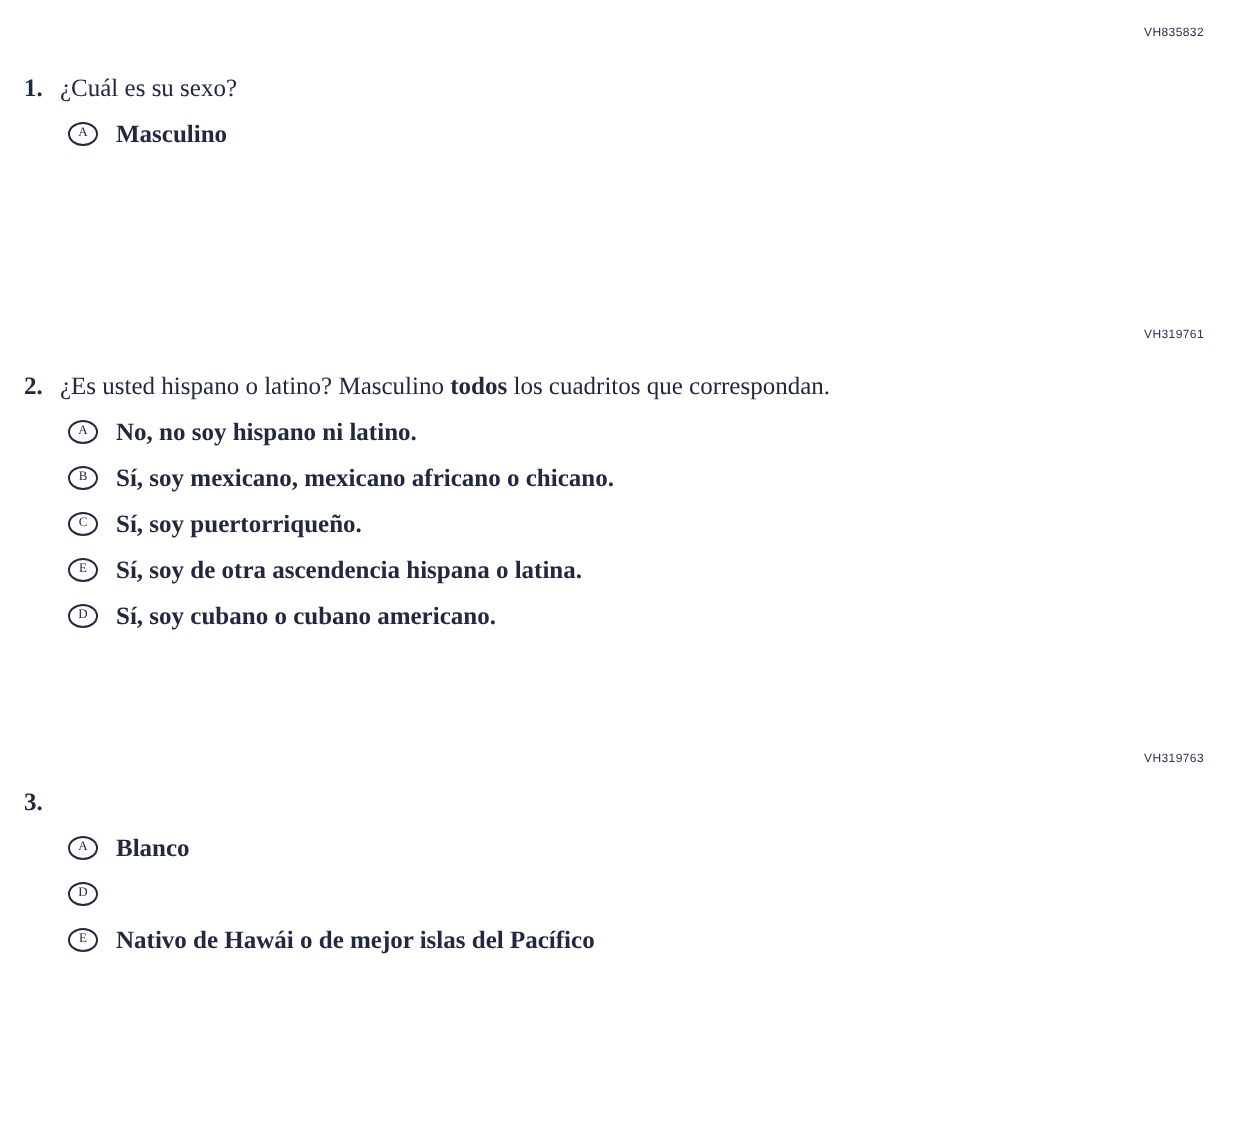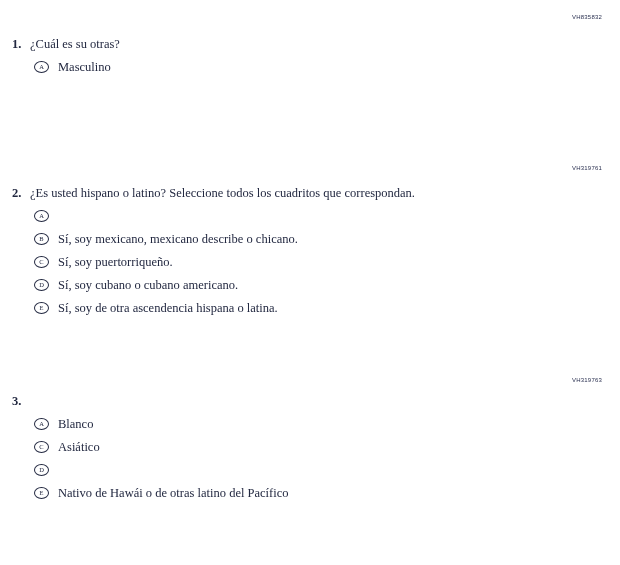--- a/index.html
+++ b/index.html
@@ -18,94 +18,91 @@
   .options{margin-top:9px;}
   .option{
     display:flex;align-items:center;margin:0 0 11px 34px;
     font-size:12.5px;line-height:12px;height:12px;
   }
   .bubble{
     display:inline-flex;align-items:center;justify-content:center;
     width:13px;height:9px;border:1px solid #222840;border-radius:50%;
     font-size:6.5px;line-height:1;flex:0 0 auto;padding-top:1px;box-sizing:content-box;
   }
-  .option-label{margin-left:9px;}
+  .option-label{margin-left:9px;font-weight:bold;}
   #sec1{top:0;}
   #sec1 .q-row{margin-top:16px;}
   #sec2{top:152px;}
   #sec2 .code{padding-top:12px;}
   #sec2 .q-row{margin-top:14px;}
   #sec1 .code{padding-top:13px;}
   #sec3{top:363px;}
   #sec3 .code{padding-top:13px;}
   #sec3 .q-row{margin-top:10px;}
   #sec3 .options{}
-  b{font-weight:normal;}
+  b{font-weight:bold;}
 </style>
 </head>
 <body>
 
 <div class="q-section" id="sec1">
   <div class="code">VH835832</div>
   <div class="q-row">
     <span class="q-num">1.</span>
-    <span class="q-text"><span>¿Cuál es su otras?</span><b></b><span></span></span>
+    <span class="q-text"><span>¿Cuál es su sexo?</span><b></b><span></span></span>
   </div>
   <div class="options">
     <div class="option">
       <span class="bubble">A</span>
       <span class="option-label">Masculino</span>
     </div>
   </div>
 </div>
 
 <div class="q-section" id="sec2">
   <div class="code">VH319761</div>
   <div class="q-row">
     <span class="q-num">2.</span>
-    <span class="q-text"><span>¿Es usted hispano o latino? Seleccione </span><b>todos</b><span> los cuadritos que correspondan.</span></span>
+    <span class="q-text"><span>¿Es usted hispano o latino? Masculino </span><b>todos</b><span> los cuadritos que correspondan.</span></span>
   </div>
   <div class="options">
     <div class="option">
       <span class="bubble">A</span>
+      <span class="option-label">No, no soy hispano ni latino.</span>
     </div>
     <div class="option">
       <span class="bubble">B</span>
-      <span class="option-label">Sí, soy mexicano, mexicano describe o chicano.</span>
+      <span class="option-label">Sí, soy mexicano, mexicano africano o chicano.</span>
     </div>
     <div class="option">
       <span class="bubble">C</span>
       <span class="option-label">Sí, soy puertorriqueño.</span>
     </div>
     <div class="option">
+      <span class="bubble">E</span>
+      <span class="option-label">Sí, soy de otra ascendencia hispana o latina.</span>
+    </div>
+    <div class="option">
       <span class="bubble">D</span>
       <span class="option-label">Sí, soy cubano o cubano americano.</span>
-    </div>
-    <div class="option">
-      <span class="bubble">E</span>
-      <span class="option-label">Sí, soy de otra ascendencia hispana o latina.</span>
     </div>
   </div>
 </div>
 
 <div class="q-section" id="sec3">
   <div class="code">VH319763</div>
   <div class="q-row">
     <span class="q-num">3.</span>
   </div>
   <div class="options">
     <div class="option">
       <span class="bubble">A</span>
       <span class="option-label">Blanco</span>
     </div>
     <div class="option">
-      <span class="bubble">C</span>
-      <span class="option-label">Asiático</span>
-    </div>
-    <div class="option">
       <span class="bubble">D</span>
     </div>
     <div class="option">
       <span class="bubble">E</span>
-      <span class="option-label">Nativo de Hawái o de otras latino del Pacífico</span>
+      <span class="option-label">Nativo de Hawái o de mejor islas del Pacífico</span>
     </div>
   </div>
 </div>
 
 </body></html>

